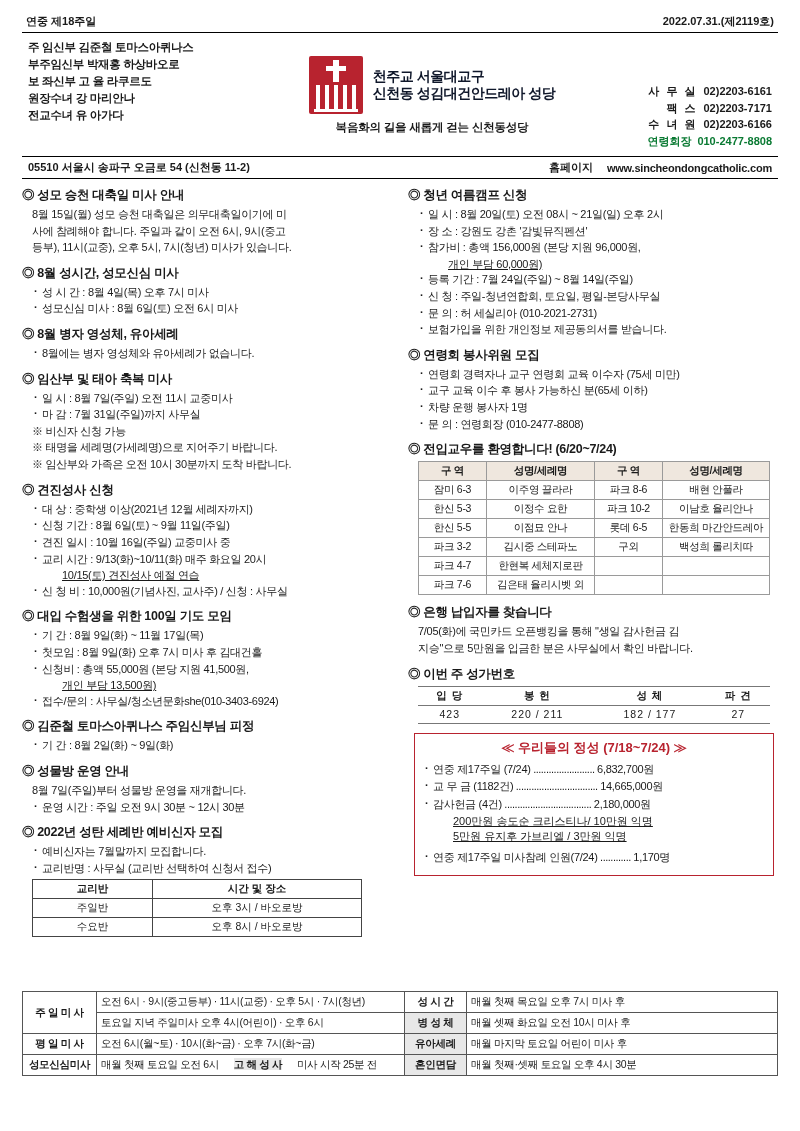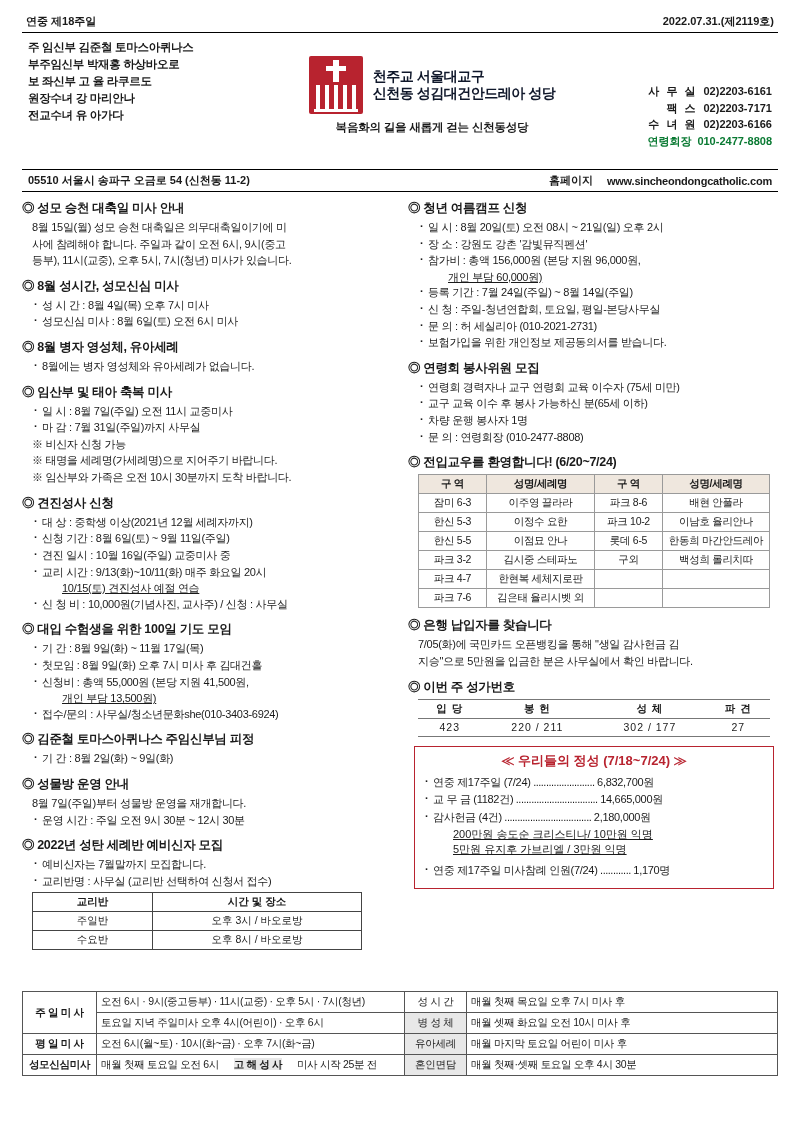--- a/index.html
+++ b/index.html
@@ -95,21 +95,21 @@
   .mh-right .lbl { letter-spacing: 2px; }
   .mh-right .hot { color:#0a7a33; }
 
   
   .addressbar {
     border-top: 1.4px solid #000;
     border-bottom: 1.4px solid #000;
     display:flex; justify-content:space-between; align-items:flex-start;
     font-size: 11px; font-weight:bold;
     padding: 3px 6px;
-    margin-top: 16px;
+    margin-top: 3px;
   }
   .addressbar .hp { display:flex; gap:14px; align-items:center; }
   .addressbar .hp .url { font-weight:bold; letter-spacing:-0.2px; }
 
   
   .cols { display:flex; gap: 16px; margin-top: 8px; }
   .col { width: 372px; }
   .col.right { width: 372px; }
 
   .sec { margin-bottom: 9px; }
@@ -202,21 +202,21 @@
   .sched td {
     border: 1px solid #555;
     padding: 2px 4px;
     height: 21px;
     letter-spacing:-0.3px;
   }
   .sched td.hd {
     font-weight:bold; text-align:center; width: 74px; background:#fff;
   }
   .sched td.hd2 {
-    font-weight:normal; text-align:center; width: 62px;
+    font-weight:bold; text-align:center; width: 62px;
   }
   .hl { background:#e8e8e8; }
 </style>
 </head>
 <body>
 
 <div class="page">
 
   <div class="topline">
     <div class="left">연중 제18주일</div>
@@ -493,21 +493,21 @@
           <tbody>
               <tr>
             <th>입 당</th>
             <th>봉 헌</th>
             <th>성 체</th>
             <th>파 견</th>
           </tr>
           <tr>
             <td>423</td>
             <td>220 / 211</td>
-            <td>302 / 177</td>
+            <td>182 / 177</td>
             <td>27</td>
           </tr>
         </tbody>
           </table>
       </div>
 
       <div class="donbox">
         <div class="dtitle">≪ 우리들의 정성 (7/18~7/24) ≫</div>
         <ul class="dash">
           <li>

